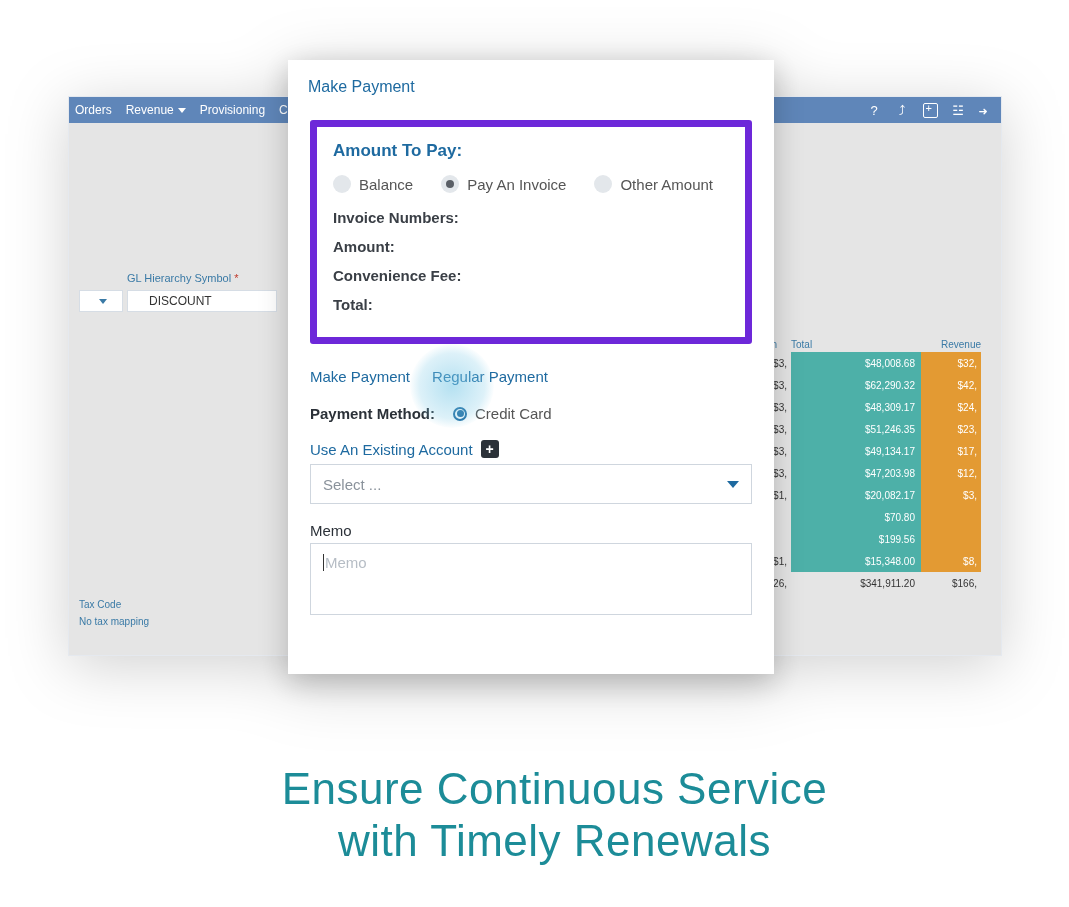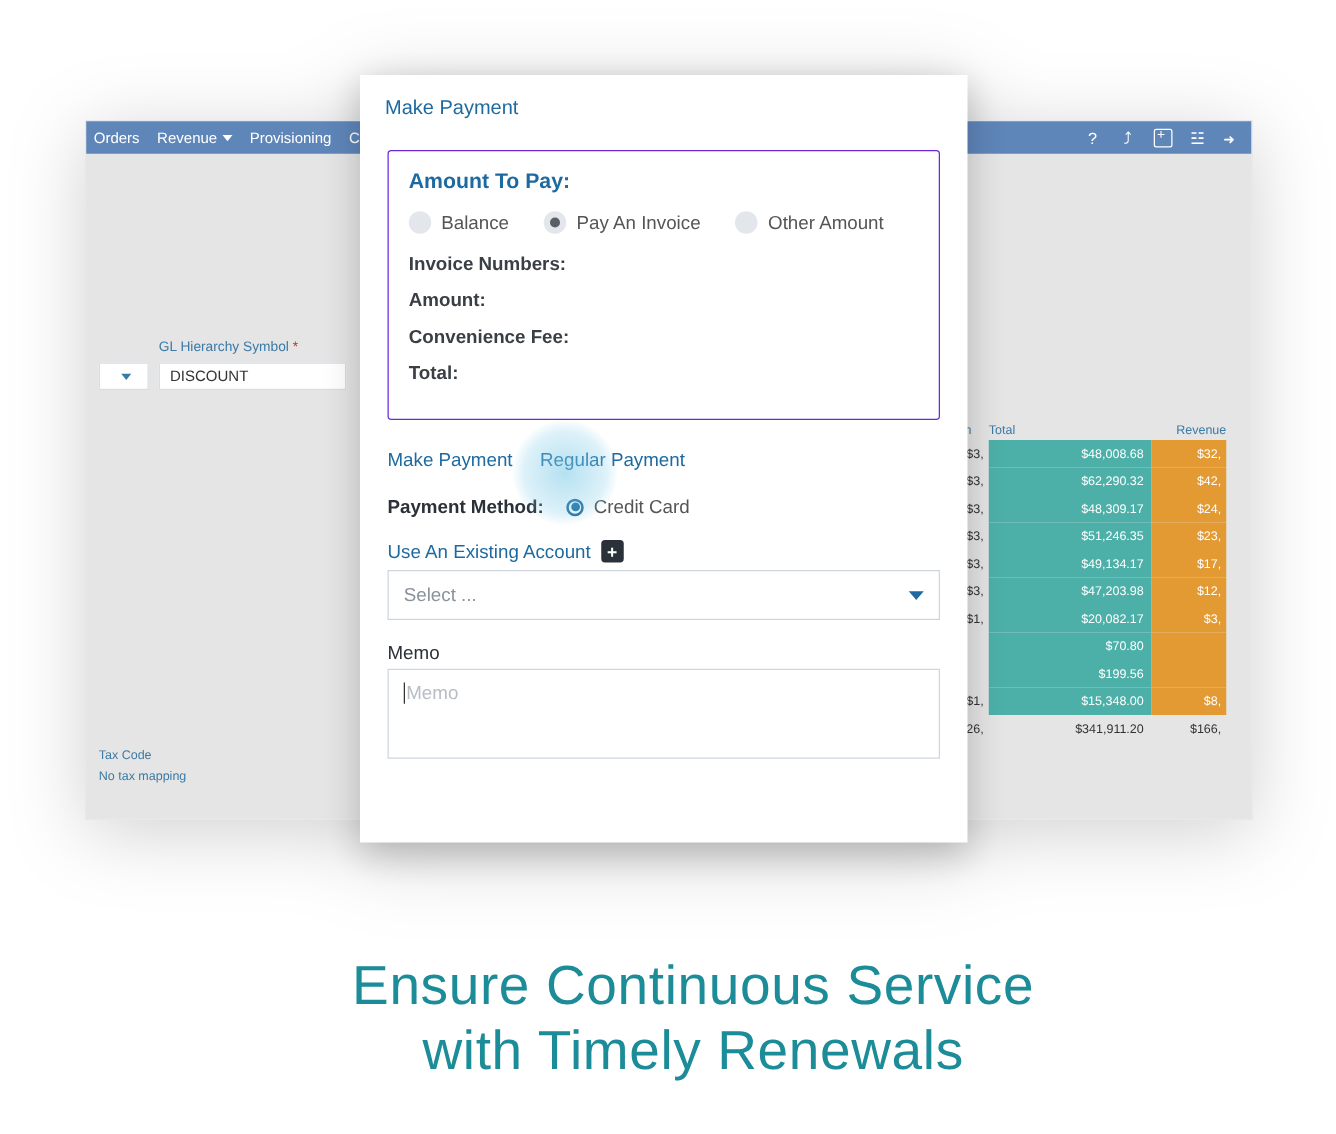--- a/index.html
+++ b/index.html
@@ -60,21 +60,21 @@
   }
   .ic-box { border:1.5px solid #fff; border-radius:2px; width:15px; height:15px; position:relative; }
   .ic-box::after { content:"+"; position:absolute; top:-2px; left:2px; font-size:11px; }
   .ic-exit { position:relative; width:15px; height:15px; }
   .ic-exit::before { content:"➜"; font-size:11px; }
   .field-label { color:#3a7aa6; font-size:11px; margin-bottom:6px; display:block; }
   .req { color:#c0392b; }
   .field-box {
     border:1px solid #d6dde5;
     height:22px;
-    padding:0 8px;
+    padding:0 21px;
     display:flex;
     align-items:center;
     font-size:12px;
     color:#333;
     background:#fff;
   }
   .dv-header { color:#3a7aa6; font-size:11px; padding:4px 4px; border-bottom:1px solid #e0e5eb; }
   .dv-cell { font-size:11px; padding:5px 4px; border-bottom:1px solid #f0f2f5; }
   .tax-section { position:absolute; bottom:28px; left:10px; font-size:10px; }
   .tax-label { color:#3a7aa6; margin-bottom:6px; display:block; }
@@ -110,23 +110,23 @@
     background:#fff;
     box-shadow: 0 8px 28px rgba(0,0,0,0.22);
   }
   .modal-title {
     font-size:16px;
     color:#1e6aa0;
     padding:18px 20px 24px 20px;
   }
   .section-box {
     margin: 0 22px;
-    border:1px solid #6d28d9;
+    border:7px solid #6d28d9;
     border-radius:3px;
-    padding:14px 16px 12px 16px;
+    padding:14px 16px 24px 16px;
   }
   .sec-head {
     color:#1e6aa0;
     font-size:17px;
     font-weight:600;
     margin-bottom:14px;
   }
   .radio-row { display:flex; gap:28px; align-items:center; margin-bottom:16px; }
   .radio {
     display:flex; align-items:center; gap:8px;
@@ -368,21 +368,21 @@
           <span>Pay An Invoice</span>
         </div>
         <div class="radio">
           <span class="dot"></span>
           <span>Other Amount</span>
         </div>
       </div>
       <div class="kv-label">Invoice Numbers:</div>
       <div class="kv-label">Amount:</div>
       <div class="kv-label">Convenience Fee:</div>
-      <div class="kv-label" style="margin-bottom:16px;">Total:</div>
+      <div class="kv-label" style="margin-bottom:0;">Total:</div>
     </div>
 
     <div class="tabs">
       <span class="tab">Make Payment</span>
       <span class="tab tab-highlight">
         <span class="highlight-circle"></span>
         <span>Regular Payment</span>
       </span>
     </div>
 

